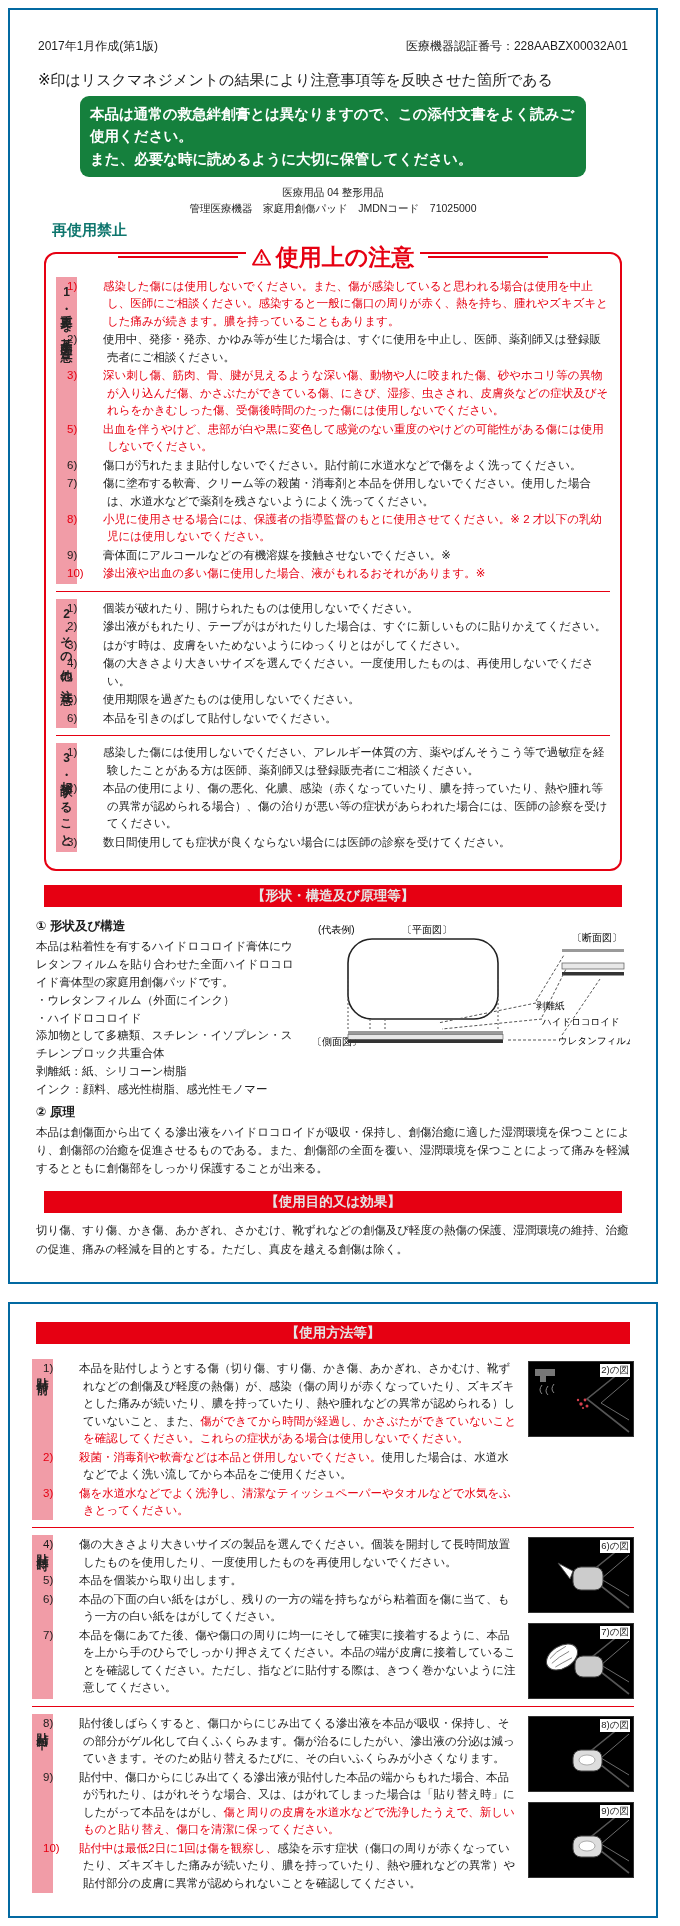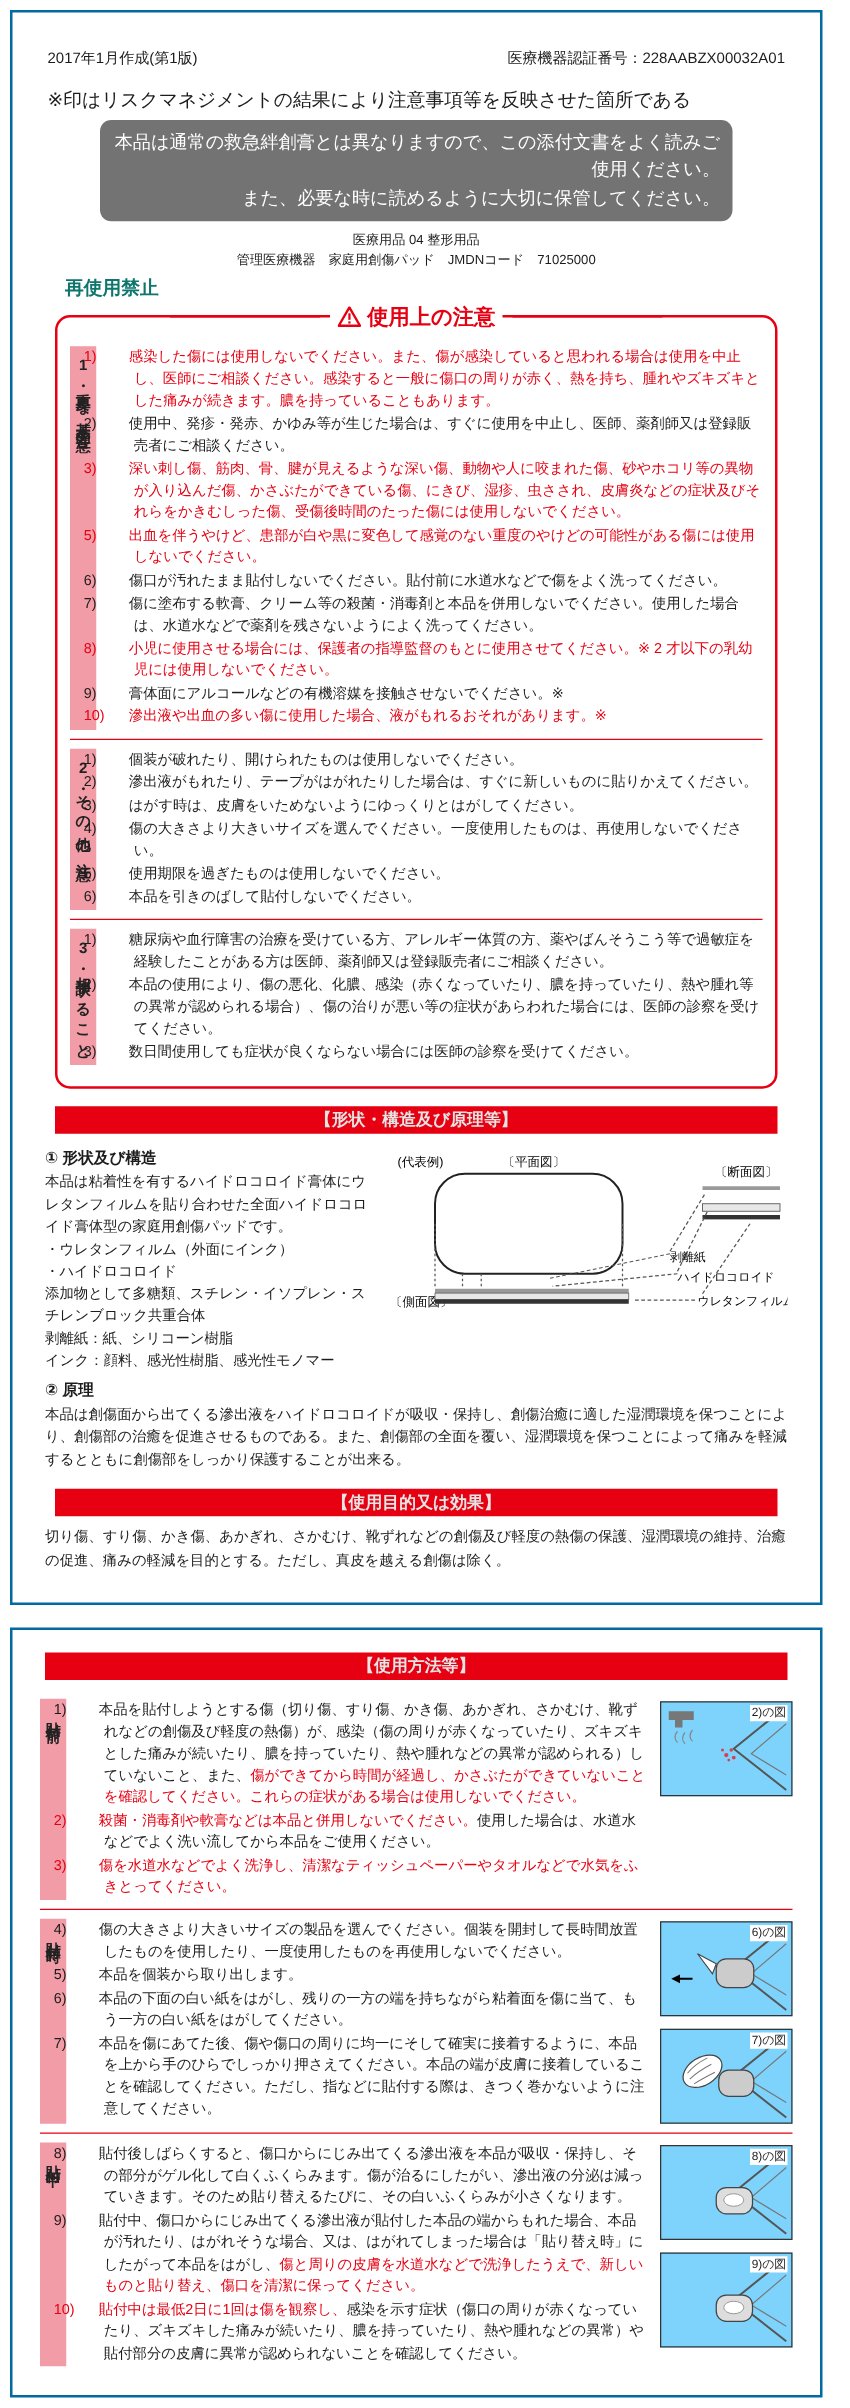--- a/index.html
+++ b/index.html
@@ -3,43 +3,43 @@
 <meta charset="utf-8">
 <style>
   html,body{margin:0;padding:0;background:#fff;}
   body{width:680px;font-family:"Liberation Sans","DejaVu Sans",sans-serif;color:#1c1c1c;
        -webkit-font-smoothing:antialiased;}
   .panel{border:2px solid #0369a1;margin:8px 22px 14px 8px;background:#fff;padding:14px 20px 16px 20px;box-sizing:border-box;}
   .panel2{margin-top:18px;padding:14px 12px 16px 12px;}
   
   .meta-row{display:flex;justify-content:space-between;font-size:12px;margin:14px 8px 4px 8px;}
   .risk-note{font-size:15px;margin:16px 8px 6px 8px;}
-  .warn-box{background:#737373;color:#fff;font-weight:normal;font-size:14.5px;text-align:right;
+  .warn-box{background:#15803d;color:#fff;font-weight:bold;font-size:14.5px;text-align:left;
             border-radius:9px;padding:7px 10px;margin:6px 50px 8px 50px;line-height:1.55;}
   .cls{font-size:10.5px;text-align:center;line-height:1.5;}
   .big-title{font-size:40px;font-weight:bold;text-align:center;letter-spacing:4px;margin:2px 0 0 0;}
   .no-reuse{color:#0f766e;font-weight:bold;font-size:15px;margin:4px 0 0 22px;}
   
   .caution{border:2.5px solid #e60012;border-radius:12px;margin:12px 14px 0 14px;padding:16px 10px 10px 10px;position:relative;}
   .caution-head{position:absolute;top:-12px;left:0;right:0;display:flex;align-items:center;justify-content:center;gap:8px;}
   .caution-head .line{flex:0 0 120px;height:2px;background:#e60012;}
-  .caution-title{color:#e60012;font-weight:bold;font-size:17px;background:#fff;padding:0 6px;display:flex;align-items:center;gap:5px;}
+  .caution-title{color:#e60012;font-weight:bold;font-size:23px;background:#fff;padding:0 6px;display:flex;align-items:center;gap:5px;}
   
   .n-sec{display:flex;align-items:stretch;padding:7px 0;}
   .n-sec + .n-sec{border-top:1.5px solid #e60012;}
   .n-strip{flex:0 0 21px;background:#f19ca7;margin-right:10px;display:flex;justify-content:center;
            padding:8px 0;font-weight:bold;font-size:12px;color:#222;}
   .vtext{writing-mode:vertical-rl;text-orientation:upright;letter-spacing:3px;line-height:1;}
   .n-body{flex:1;display:flex;gap:8px;min-width:0;}
   .n-items{flex:1;min-width:0;}
   .n-item{font-size:11.5px;line-height:1.52;padding-left:20px;text-indent:-20px;margin:1px 0;}
   .n-item .num{display:inline-block;min-width:16px;}
   .rd{color:#e60012;}
   .n-figs{flex:0 0 106px;display:flex;flex-direction:column;gap:10px;align-items:flex-end;padding-top:2px;}
-  .fig{width:104px;height:74px;border:1.5px solid #333;position:relative;background:#7dd3fc;flex:0 0 auto;}
+  .fig{width:104px;height:74px;border:1.5px solid #333;position:relative;background:#000000;flex:0 0 auto;}
   .fig svg{width:100%;height:100%;display:block;}
   .fig-label{position:absolute;top:2px;right:3px;font-size:9.5px;background:#fff;padding:0 1px;}
   
   .hbar{background:#e60012;color:#e5e5e5;font-weight:bold;font-size:13.5px;text-align:center;
         padding:2px 0;margin:14px 14px 8px 14px;}
   
   .shape-wrap{display:flex;gap:6px;margin:0 6px;}
   .shape-text{flex:1;font-size:11.5px;line-height:1.55;}
   .shape-text .st-title{font-weight:bold;font-size:12.5px;margin:2px 0;}
   .shape-diagram{flex:0 0 320px;padding-top:4px;}
@@ -117,21 +117,21 @@
               <div class="n-item"><span class="num">6) </span><span>本品を引きのばして貼付しないでください。</span></div>
             </div>
           </div>
         </div>
         <div class="n-sec">
           <div class="n-strip">
             <span class="vtext">3・相談すること</span>
           </div>
           <div class="n-body">
             <div class="n-items">
-              <div class="n-item"><span class="num">1) </span><span>糖尿病や血行障害の治療を受けている方、アレルギー体質の方、薬やばんそうこう等で過敏症を経験したことがある方は医師、薬剤師又は登録販売者にご相談ください。</span></div>
+              <div class="n-item"><span class="num">1) </span><span>感染した傷には使用しないでください、アレルギー体質の方、薬やばんそうこう等で過敏症を経験したことがある方は医師、薬剤師又は登録販売者にご相談ください。</span></div>
               <div class="n-item"><span class="num">2) </span><span>本品の使用により、傷の悪化、化膿、感染（赤くなっていたり、膿を持っていたり、熱や腫れ等の異常が認められる場合）、傷の治りが悪い等の症状があらわれた場合には、医師の診察を受けてください。</span></div>
               <div class="n-item"><span class="num">3) </span><span>数日間使用しても症状が良くならない場合には医師の診察を受けてください。</span></div>
             </div>
           </div>
         </div>
       </div>
   </div>
 
   <div class="hbar">【形状・構造及び原理等】</div>
 

